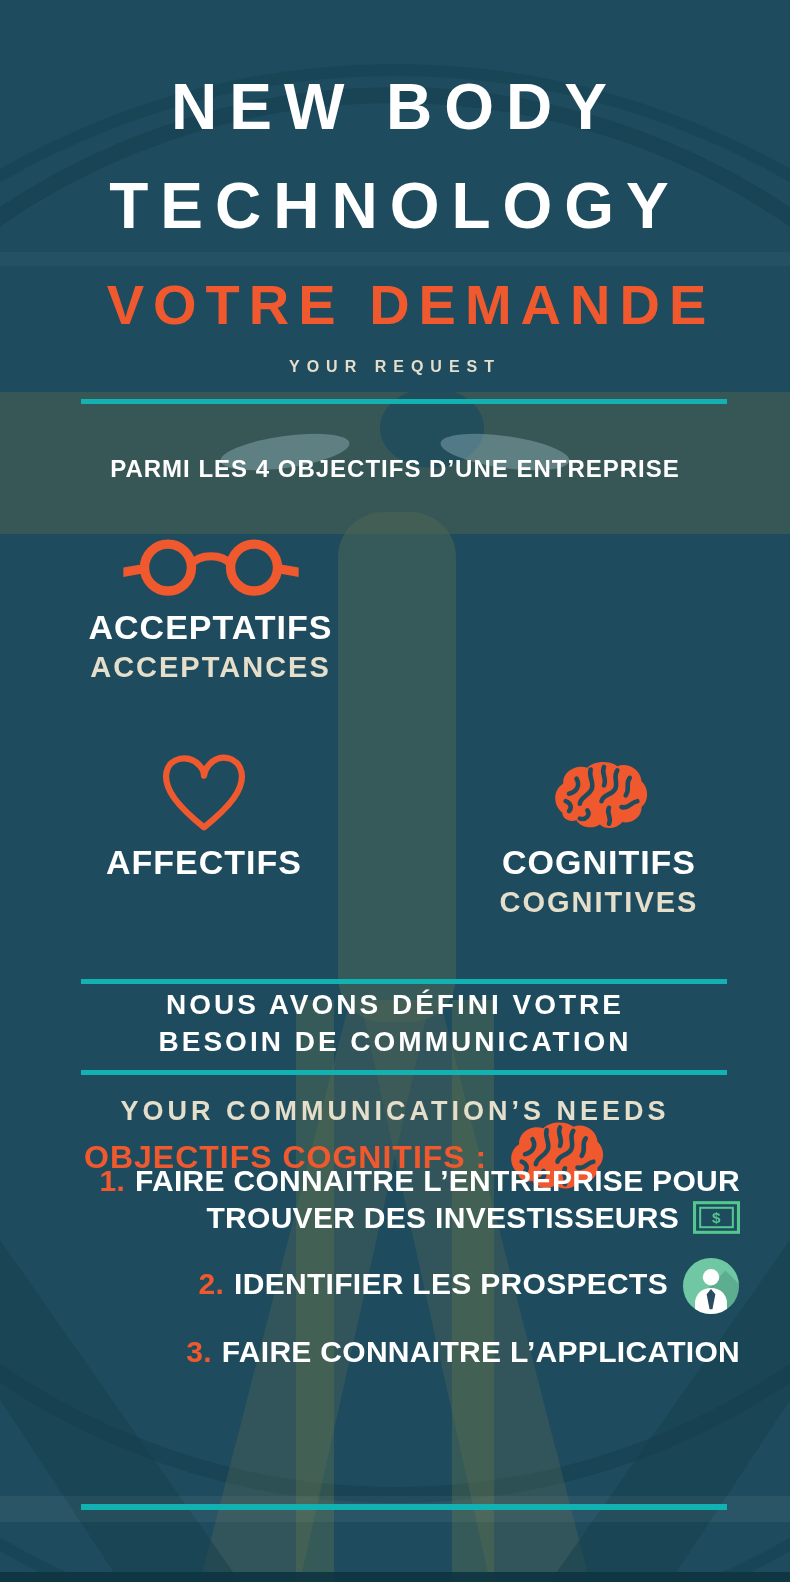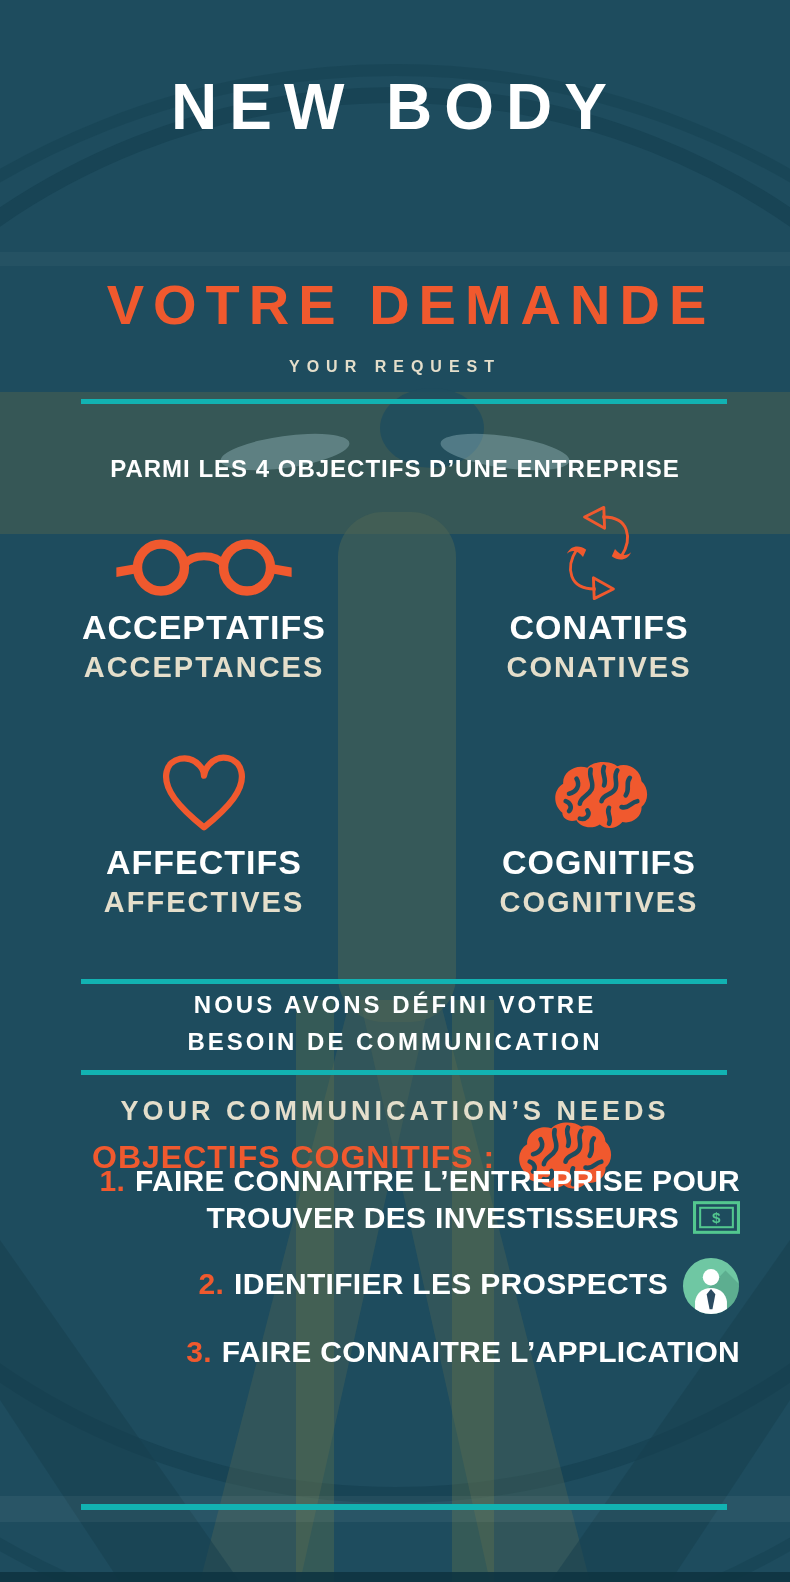--- a/index.html
+++ b/index.html
@@ -28,25 +28,25 @@
   .parmi{top:455px;font-weight:700;font-size:24px;letter-spacing:1px;color:var(--white);white-space:nowrap;}
 
   .grid-row{position:absolute;left:0;right:0;display:flex;}
   .grid-row.r1{top:505px;}
   .grid-row.r2{top:740px;}
   .cell{width:50%;display:flex;flex-direction:column;align-items:center;padding-left:13px;}
   .icon-box{height:96px;display:flex;align-items:flex-end;justify-content:center;}
   .cat-title{margin-top:7px;font-weight:700;font-size:34px;line-height:38px;letter-spacing:1px;color:var(--white);}
   .cat-sub{margin-top:5px;font-weight:700;font-size:29px;line-height:33px;letter-spacing:2px;color:var(--cream);}
 
-  .needs-h{top:986px;font-weight:700;font-size:24px;line-height:37px;letter-spacing:3px;color:var(--white);}
+  .needs-h{top:986px;font-weight:700;font-size:28px;line-height:37px;letter-spacing:3px;color:var(--white);}
   .needs-h span{display:block;white-space:nowrap;}
   .comm-needs{top:1096px;font-weight:700;font-size:27px;letter-spacing:4px;color:var(--cream);white-space:nowrap;}
 
-  .cog-row{position:absolute;top:1120px;left:92px;display:flex;align-items:center;gap:18px;text-align:left;}
+  .cog-row{position:absolute;top:1120px;left:84px;display:flex;align-items:center;gap:18px;text-align:left;}
   .cog-label{font-weight:700;font-size:32px;letter-spacing:1px;color:var(--orange);white-space:nowrap;}
 
   .list{position:absolute;top:1162px;left:85px;right:50px;text-align:right;}
   .item{margin-bottom:21px;font-weight:700;font-size:30px;line-height:37px;letter-spacing:0.3px;color:var(--white);}
   .item .line{display:block;white-space:nowrap;}
   .num{color:var(--orange);margin-right:10px;}
   .inline-icon{vertical-align:middle;margin-left:14px;}
 
   
   .o-stroke{stroke:var(--orange);fill:none;}
@@ -81,20 +81,21 @@
     <path d="M0 1240 L240 1582 L120 1582 L0 1400 Z" fill="#173f4f" opacity="0.55"></path>
     <path d="M790 1240 L550 1582 L670 1582 L790 1400 Z" fill="#173f4f" opacity="0.55"></path>
     <rect x="0" y="1496" width="790" height="26" fill="#ffffff" opacity="0.05"></rect>
     <rect x="0" y="1572" width="790" height="10" fill="#0e3441" opacity="0.9"></rect>
   </svg>
 
   <div id="content">
 
     <div class="abs ttl">
       <div>NEW BODY</div>
+      <div>TECHNOLOGY</div>
     </div>
     <div class="abs sub-fr">VOTRE DEMANDE</div>
     <div class="abs sub-en">YOUR REQUEST</div>
     <div class="rule rule1"></div>
 
     <div class="abs parmi">PARMI LES 4 OBJECTIFS D’UNE ENTREPRISE</div>
 
     <div class="grid-row r1">
       <div class="cell">
         <div class="icon-box">
@@ -102,47 +103,30 @@
             <circle class="o-stroke" cx="60" cy="44" r="30" stroke-width="12"></circle>
             <circle class="o-stroke" cx="170" cy="44" r="30" stroke-width="12"></circle>
             <path class="o-stroke" d="M90 40 C100 26 130 26 140 40" stroke-width="10"></path>
             <path class="o-fill" d="M31 39 L3 44 L3 56 L31 51 Z"></path>
             <path class="o-fill" d="M199 39 L227 44 L227 56 L199 51 Z"></path>
           </svg>
         </div>
         <div class="cat-title">ACCEPTATIFS</div>
         <div class="cat-sub">ACCEPTANCES</div>
       </div>
-      <div class="cell">
-        <div class="icon-box">
-          <svg width="84" height="96" viewBox="0 0 104 120">
-            <g stroke-width="3.6" stroke-linejoin="round">
-              <path class="o-stroke" d="M80 64 C94 42 90 14 56 15"></path>
-              <path class="o-stroke" d="M58 3 L59 29 L34 15 Z"></path>
-              <path class="o-stroke" d="M24 56 C10 78 14 106 48 105"></path>
-              <path class="o-stroke" d="M46 117 L45 91 L70 105 Z"></path>
-            </g>
-            <path class="o-fill" d="M72 55 C78 63 86 65 92 59 C88 69 77 71 68 64 Z"></path>
-            <path class="o-fill" d="M32 65 C26 57 18 55 12 61 C16 51 27 49 36 56 Z"></path>
-          </svg>
-        </div>
-        <div class="cat-title">CONATIFS</div>
-        <div class="cat-sub">CONATIVES</div>
-      </div>
     </div>
 
     <div class="grid-row r2">
       <div class="cell">
         <div class="icon-box">
           <svg width="104" height="92" viewBox="0 0 104 96">
             <path class="o-stroke" stroke-width="6.5" stroke-linejoin="round" stroke-linecap="round" d="M52 87 C26 66 9 47 13 29 C16 14 36 10 47 22 C50 25 52 29 52 33 C53 28 55 24 58 21 C69 9 88 14 91 29 C95 47 78 66 52 87 Z"></path>
           </svg>
         </div>
         <div class="cat-title">AFFECTIFS</div>
-        <div class="cat-sub">AFFECTIVES</div>
       </div>
       <div class="cell">
         <div class="icon-box">
           <svg width="100" height="78" viewBox="0 0 120 90">
             <g id="brainG">
               <path class="o-fill" d="M16 64 C4 54 5 36 17 29 C16 15 32 5 46 10 C54 1 74 1 82 8 C96 3 110 13 111 26 C120 34 120 50 111 57 C112 68 100 78 88 75 C82 83 68 85 61 78 C52 84 38 82 33 73 C24 76 16 71 16 64 Z"></path>
               <g class="bg-stroke" stroke-width="5.5" stroke-linecap="round">
                 <path d="M33 23 C38 31 33 39 24 41"></path>
                 <path d="M50 12 C47 22 55 27 51 36 C47 44 38 45 37 53"></path>
                 <path d="M66 9 C62 17 70 22 66 31"></path>

